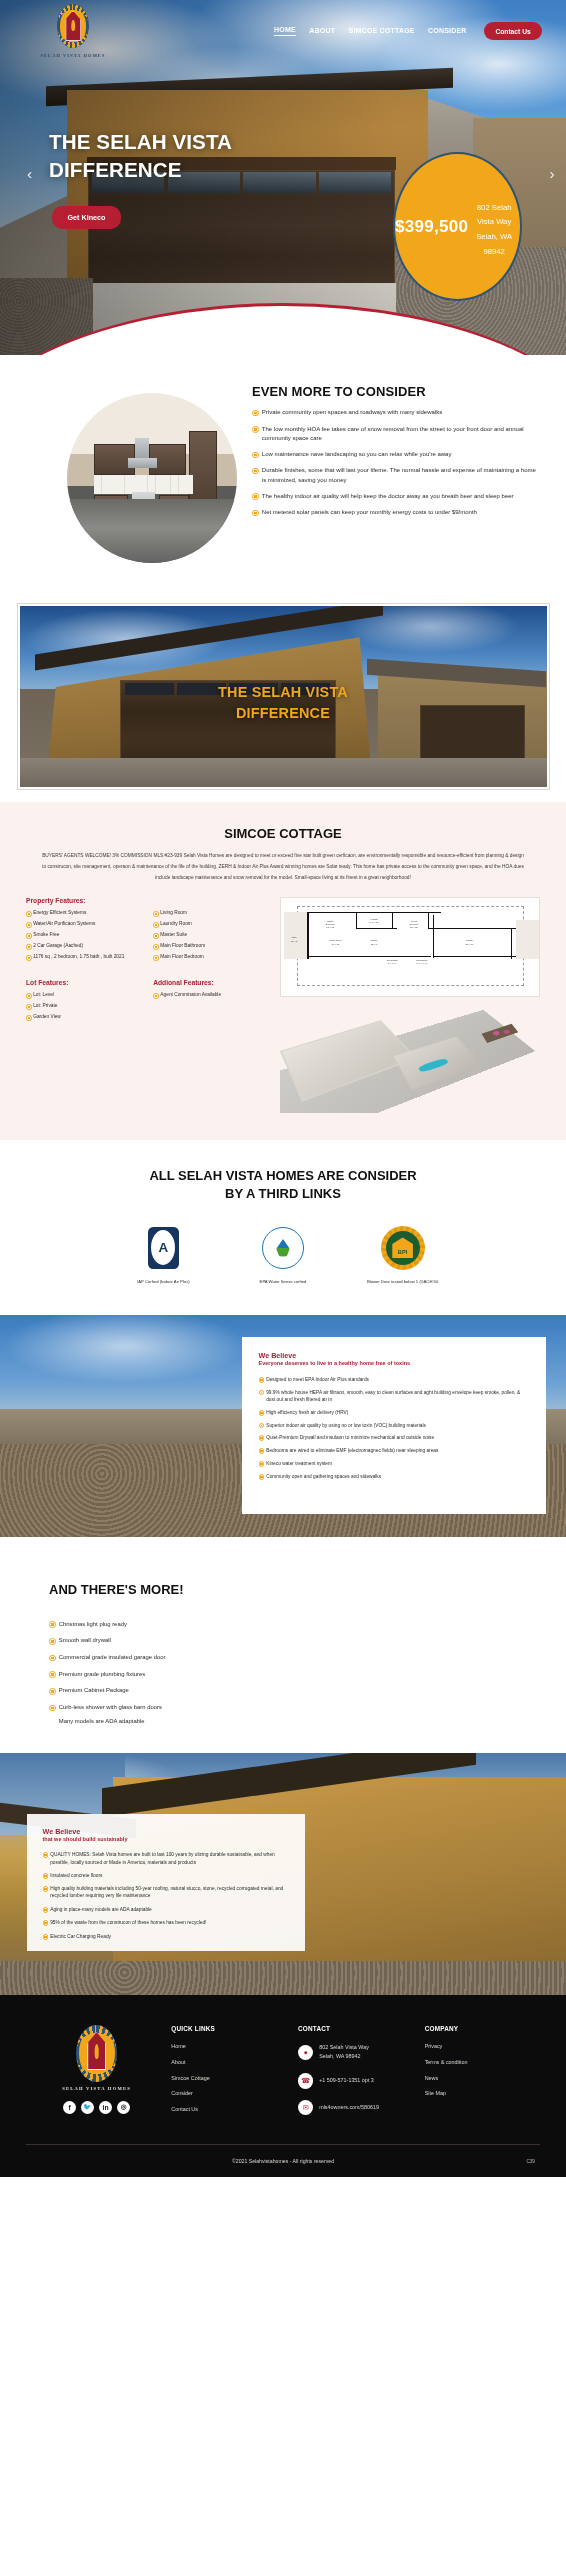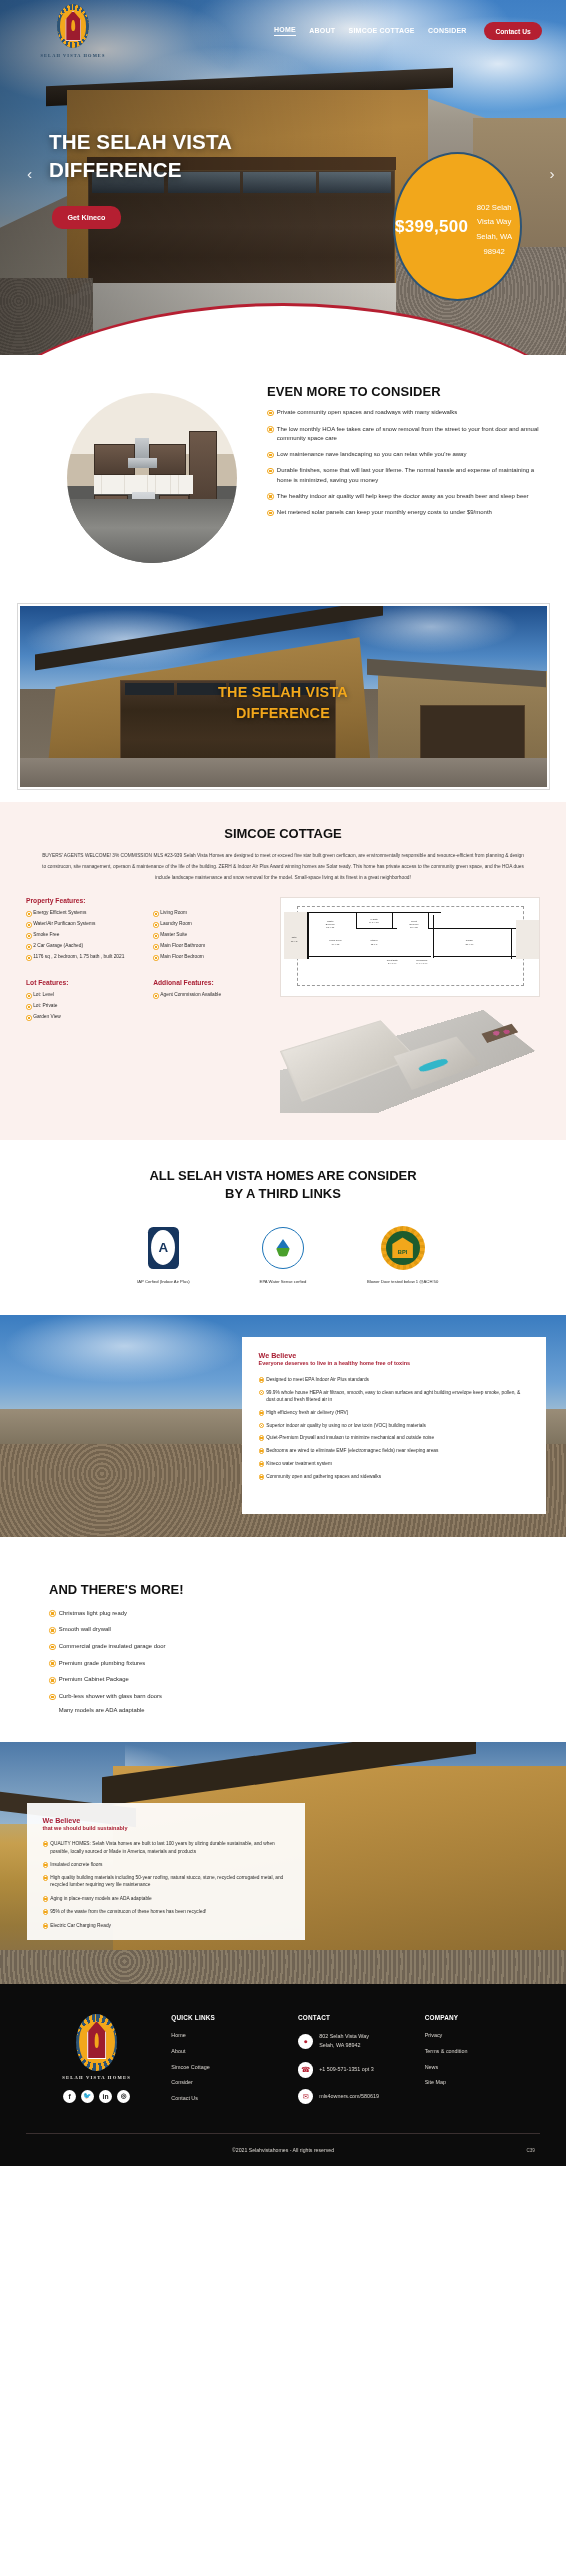--- a/index.html
+++ b/index.html
@@ -153,21 +153,21 @@
   }
   .hero-arrow.l{left:27px;} .hero-arrow.r{right:11.3px;}
   .hero-curve{
     position:absolute;left:-8%;bottom:-103px;width:116%;height:155px;z-index:25;
     background:#fff;border-radius:50% 50% 0 0 / 100% 100% 0 0;
     border-top:3.6px solid #b51f31;
   }
 
   
   .consider{
-    background:#fff;padding:25px 27px 30px;display:flex;gap:30px;align-items:flex-start;
+    background:#fff;padding:25px 27px 30px;display:flex;gap:15px;align-items:flex-start;
   }
   .consider-img{
     width:170px;height:170px;border-radius:50%;flex:none;margin-top:13.4px;margin-left:40px;
     background:
       linear-gradient(180deg,#efe9df 0 36%,#c9bdaa 36% 55%,#5a5a58 55% 100%);
     position:relative;overflow:hidden;
   }
   .ci-cab{position:absolute;background:linear-gradient(180deg,#6e594a,#4e3e33);border:0.5px solid #3a2e25;}
   .ci-tile{position:absolute;background:repeating-linear-gradient(90deg,#f3f1ec 0 7.2px,#e2ded6 7.2px 7.7px),repeating-linear-gradient(0deg,#f3f1ec 0 3.6px,#e2ded6 3.6px 4.1px);}
   .ci-hood{position:absolute;background:linear-gradient(180deg,#c9cdd0,#9aa0a4);}
@@ -317,21 +317,21 @@
     background:#fff;padding:14.4px 16.5px;
   }
   .b1-card h3{color:#a81d32;font-size:7.2px;font-weight:800;}
   .b1-card .sub{color:#a81d32;font-size:5.5px;font-weight:700;margin-bottom:9.3px;}
   .b1-card ul.bul li{font-size:4.8px;margin-bottom:5.7px;padding-left:7.7px;line-height:1.5;}
   .b1-card ul.bul li::before{width:3.9px;height:3.9px;top:1px;border-width:0.9px;}
 
   
   .more{background:#fff;padding:30px 26px 29px;display:flex;gap:15.5px;align-items:flex-start;}
   .more-left{flex:1;padding-left:23px;padding-top:14.4px;}
-  .more-left h2{font-size:13px;font-weight:800;margin-bottom:12px;color:#111;}
+  .more-left h2{font-size:13px;font-weight:800;margin-bottom:23px;color:#111;}
   .more-left ul.bul li{font-size:5.9px;margin-bottom:7.7px;}
   .more-note{font-size:5.9px;padding-left:9.8px;color:#2a2a2a;margin-top:-2.1px;}
   .more-img{
     width:170px;height:170px;border-radius:50%;flex:none;margin-right:31px;overflow:hidden;position:relative;
     background:linear-gradient(180deg,#8ebbe0 0 26%,#b39056 26% 62%,#b5b2ab 62% 100%);
   }
   .mi-wall{position:absolute;left:0;top:8%;width:42%;height:68%;background:linear-gradient(180deg,#c59b52,#ad8543);}
   .mi-dark{position:absolute;left:0;top:18%;width:12%;height:62%;background:#4a3526;}
   .mi-roof{position:absolute;left:24%;top:16%;width:76%;height:8%;background:#4a3a28;transform:skewY(5deg);}
   .mi-port{position:absolute;left:30%;top:24%;width:60%;height:54%;background:linear-gradient(180deg,#a98042,#8d6a35);}

